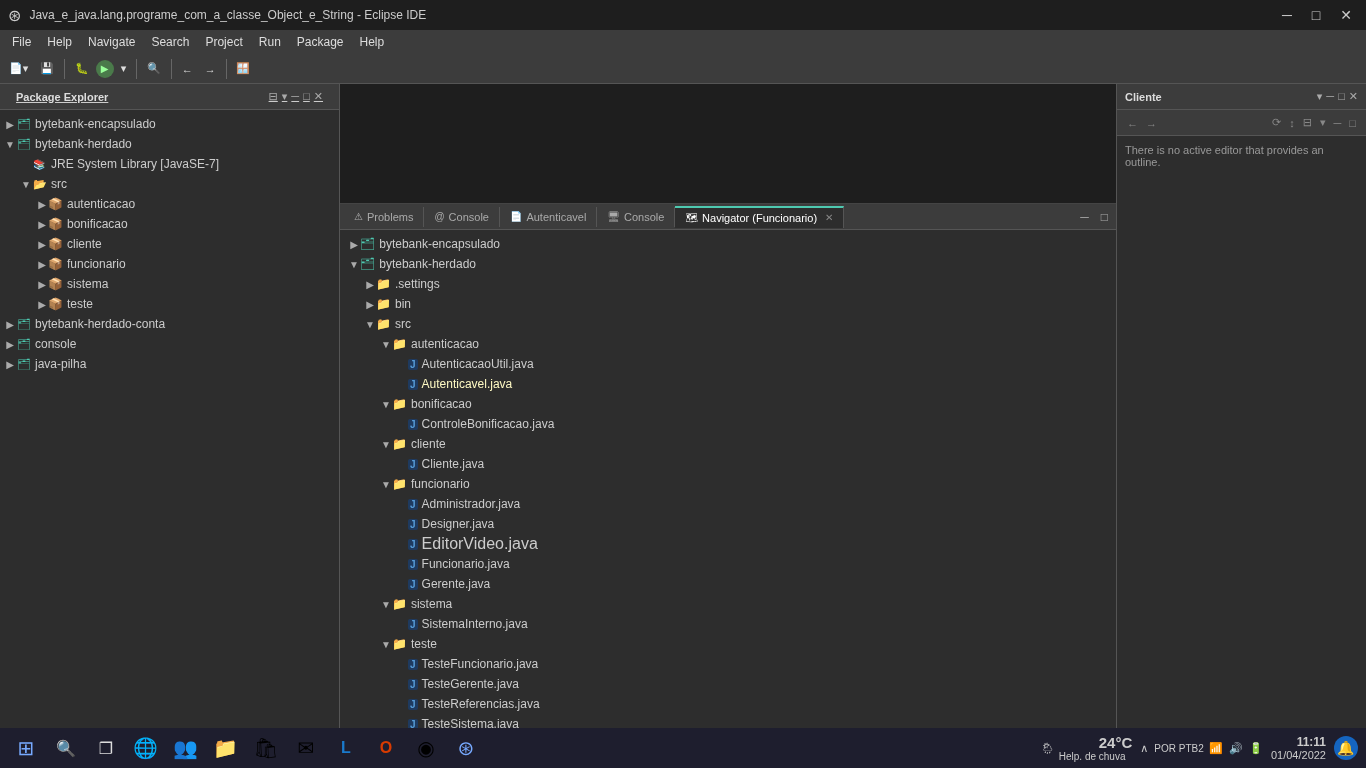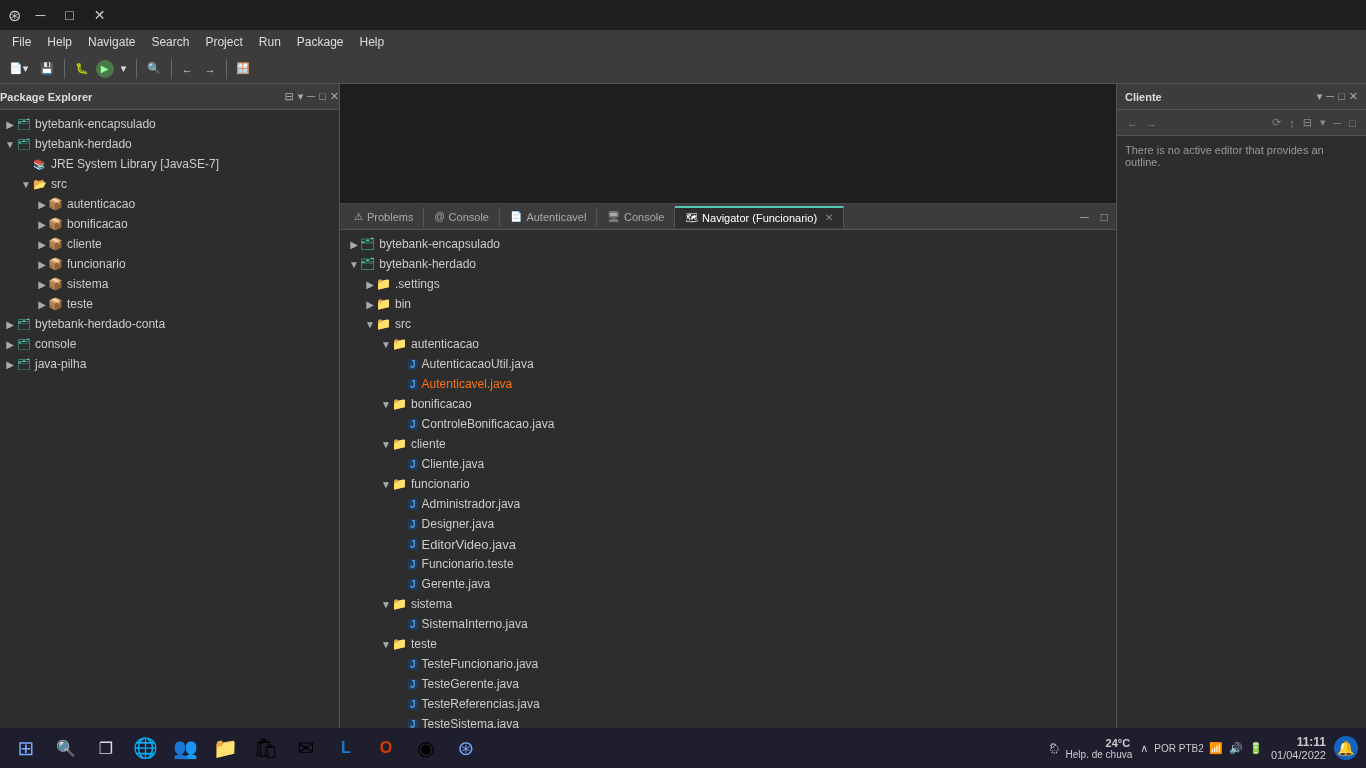--- a/index.html
+++ b/index.html
@@ -69,26 +69,27 @@
       width: 340px;
       background: #2d2d2d;
       border-right: 1px solid #555;
       display: flex;
       flex-direction: column;
       color: #ccc;
       flex-shrink: 0;
     }
     #pkg-header {
       background: #3c3c3c;
-      padding: 4px 0;
+      padding: 4px 16px;
       display: flex;
       align-items: center;
       justify-content: space-between;
       border-bottom: 1px solid #555;
       height: 26px;
+      text-decoration: underline;
     }
     .panel-title { font-size: 11px; color: #ddd; font-weight: bold; }
     .panel-controls { display: flex; gap: 4px; }
     .panel-ctrl-btn { color: #aaa; font-size: 11px; cursor: pointer; }
     
     #pkg-tree {
       flex: 1;
       overflow-y: auto;
       padding: 4px 0;
     }
@@ -231,20 +232,21 @@
     .tab-end-controls { margin-left: auto; display: flex; gap: 4px; align-items: center; }
     .tab-end-btn { color: #aaa; font-size: 12px; cursor: pointer; padding: 2px 4px; }
     
     .nav-arrow { color: #888; font-size: 11px; cursor: pointer; padding: 2px; }
   </style>
 </head>
 <body>
 
 <div id="titlebar">
   <span style="font-size:16px; margin-right:8px;">⊛</span>
+  <span class="title">Java_e_java.lang.programe_com_a_classe_Object_e_String - Eclipse IDE</span>
   <div class="win-controls">
     <span class="win-btn">─</span>
     <span class="win-btn">□</span>
     <span class="win-btn close-btn">✕</span>
   </div>
 </div>
 
 <div id="menubar">
   <span class="menu-item">File</span>
   <span class="menu-item">Help</span>
@@ -471,21 +473,21 @@
           <div class="nav-tree-item">
             <span style="width: 56px; display: inline-block;"></span>
             <span style="width: 12px; display: inline-block; text-align: center; color: rgb(170, 170, 170); font-size: 10px;"></span>
             <span style="margin-right: 4px; font-size: 10px; color: rgb(86, 156, 214); font-weight: bold; background: rgb(30, 58, 95); border-radius: 2px; padding: 0px 2px;">J</span>
             <span style="color: rgb(204, 204, 204); font-size: 12px;">AutenticacaoUtil.java</span>
           </div>
           <div class="nav-tree-item">
             <span style="width: 56px; display: inline-block;"></span>
             <span style="width: 12px; display: inline-block; text-align: center; color: rgb(170, 170, 170); font-size: 10px;"></span>
             <span style="margin-right: 4px; font-size: 10px; color: rgb(86, 156, 214); font-weight: bold; background: rgb(30, 58, 95); border-radius: 2px; padding: 0px 2px;">J</span>
-            <span style="color: #f97316; font-size: 12px;">Autenticavel.java</span>
+            <span style="color: #fef9c3; font-size: 12px;">Autenticavel.java</span>
           </div>
           <div class="nav-tree-item">
             <span style="width: 40px; display: inline-block;"></span>
             <span style="width: 12px; display: inline-block; text-align: center; color: rgb(170, 170, 170); font-size: 10px;">▼</span>
             <span style="margin-right: 4px; font-size: 12px;">📁</span>
             <span style="color: rgb(204, 204, 204); font-size: 12px;">bonificacao</span>
           </div>
           <div class="nav-tree-item">
             <span style="width: 56px; display: inline-block;"></span>
             <span style="width: 12px; display: inline-block; text-align: center; color: rgb(170, 170, 170); font-size: 10px;"></span>
@@ -519,27 +521,27 @@
           <div class="nav-tree-item">
             <span style="width: 56px; display: inline-block;"></span>
             <span style="width: 12px; display: inline-block; text-align: center; color: rgb(170, 170, 170); font-size: 10px;"></span>
             <span style="margin-right: 4px; font-size: 10px; color: rgb(86, 156, 214); font-weight: bold; background: rgb(30, 58, 95); border-radius: 2px; padding: 0px 2px;">J</span>
             <span style="color: rgb(204, 204, 204); font-size: 12px;">Designer.java</span>
           </div>
           <div class="nav-tree-item">
             <span style="width: 56px; display: inline-block;"></span>
             <span style="width: 12px; display: inline-block; text-align: center; color: rgb(170, 170, 170); font-size: 10px;"></span>
             <span style="margin-right: 4px; font-size: 10px; color: rgb(86, 156, 214); font-weight: bold; background: rgb(30, 58, 95); border-radius: 2px; padding: 0px 2px;">J</span>
-            <span style="color: rgb(204, 204, 204); font-size: 13px;">EditorVideo.java</span>
-          </div>
-          <div class="nav-tree-item">
-            <span style="width: 56px; display: inline-block;"></span>
-            <span style="width: 12px; display: inline-block; text-align: center; color: rgb(170, 170, 170); font-size: 10px;"></span>
-            <span style="margin-right: 4px; font-size: 10px; color: rgb(86, 156, 214); font-weight: bold; background: rgb(30, 58, 95); border-radius: 2px; padding: 0px 2px;">J</span>
-            <span style="color: rgb(204, 204, 204); font-size: 12px;">Funcionario.teste</span>
+            <span style="color: rgb(204, 204, 204); font-size: 16px;">EditorVideo.java</span>
+          </div>
+          <div class="nav-tree-item">
+            <span style="width: 56px; display: inline-block;"></span>
+            <span style="width: 12px; display: inline-block; text-align: center; color: rgb(170, 170, 170); font-size: 10px;"></span>
+            <span style="margin-right: 4px; font-size: 10px; color: rgb(86, 156, 214); font-weight: bold; background: rgb(30, 58, 95); border-radius: 2px; padding: 0px 2px;">J</span>
+            <span style="color: rgb(204, 204, 204); font-size: 12px;">Funcionario.java</span>
           </div>
           <div class="nav-tree-item">
             <span style="width: 56px; display: inline-block;"></span>
             <span style="width: 12px; display: inline-block; text-align: center; color: rgb(170, 170, 170); font-size: 10px;"></span>
             <span style="margin-right: 4px; font-size: 10px; color: rgb(86, 156, 214); font-weight: bold; background: rgb(30, 58, 95); border-radius: 2px; padding: 0px 2px;">J</span>
             <span style="color: rgb(204, 204, 204); font-size: 12px;">Gerente.java</span>
           </div>
           <div class="nav-tree-item">
             <span style="width: 40px; display: inline-block;"></span>
             <span style="width: 12px; display: inline-block; text-align: center; color: rgb(170, 170, 170); font-size: 10px;">▼</span>
@@ -638,21 +640,21 @@
   <div class="taskbar-btn" style="font-size:20px;">✉</div>
   <div class="taskbar-btn" style="font-size:16px; color:#1a7acc; font-weight:bold;">L</div>
   <div class="taskbar-btn" style="font-size:16px; color:#d83b01; font-weight:bold;">O</div>
   <div class="taskbar-btn" style="font-size:20px;">◉</div>
   <div class="taskbar-btn" style="font-size:20px; color:#7af;">⊛</div>
 
   <div id="taskbar-right">
     <div class="weather-info">
       <span>🌦</span>
       <div>
-        <div style="font-weight:bold; font-size:11px;margin-left:40px;">24°C</div>
+        <div style="font-weight:bold; font-size:15px;margin-left:40px;">24°C</div>
         <div style="font-size:10px;">Help. de chuva</div>
       </div>
     </div>
     <div class="system-tray">
       <span>∧</span>
       <span style="font-size:10px; color:#ccc;">POR PTB2</span>
       <span>📶</span>
       <span>🔊</span>
       <span>🔋</span>
     </div>

